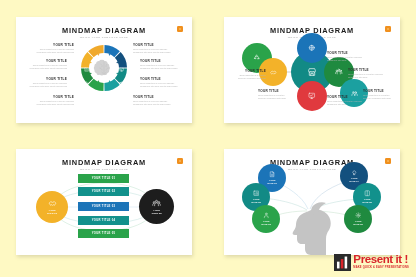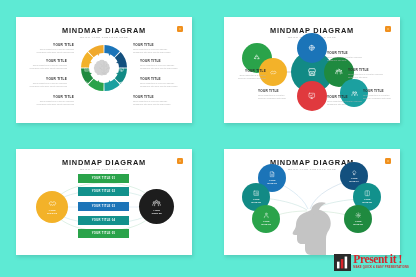--- a/index.html
+++ b/index.html
@@ -5,21 +5,21 @@
   * { box-sizing: border-box; margin: 0; padding: 0; }
   html, body {
     width: 416px; height: 277px;
     background: #eeeeee;
     font-family: "Liberation Sans", sans-serif;
     overflow: hidden;
   }
   .sheet {
     position: relative;
     width: 416px; height: 277px;
-    background: #5eead4;
+    background: #fef9c3;
   }
   .slide {
     position: absolute;
     background: #ffffff;
     box-shadow: 1px 2px 4px rgba(0,0,0,0.13);
     overflow: hidden;
   }
   #slide1 { left: 16px;  top: 17px;  width: 176px; height: 106px; }
   #slide2 { left: 224px; top: 17px;  width: 176px; height: 106px; }
   #slide3 { left: 16px;  top: 149px; width: 176px; height: 106px; }
@@ -117,21 +117,21 @@
     display: flex; align-items: flex-start;
   }
   .logo-mark {
     width: 17px; height: 17px; margin-right: 2.5px;
     background: #2b2b2b; position: relative;
   }
   .logo-text { line-height: 1; }
   .logo-main {
     font-size: 11.5px; font-weight: bold;
     color: #d8232a; letter-spacing: -0.4px;
-    font-family: Liberation Serif, serif;
+    font-family: Liberation Sans, sans-serif;
   }
   .logo-tag {
     font-size: 2.6px; font-weight: bold; color: #d8232a;
     letter-spacing: 0.2px; margin-top: 1.4px;
   }
 </style>
 </head>
 <body>
 
 <div class="sheet">

